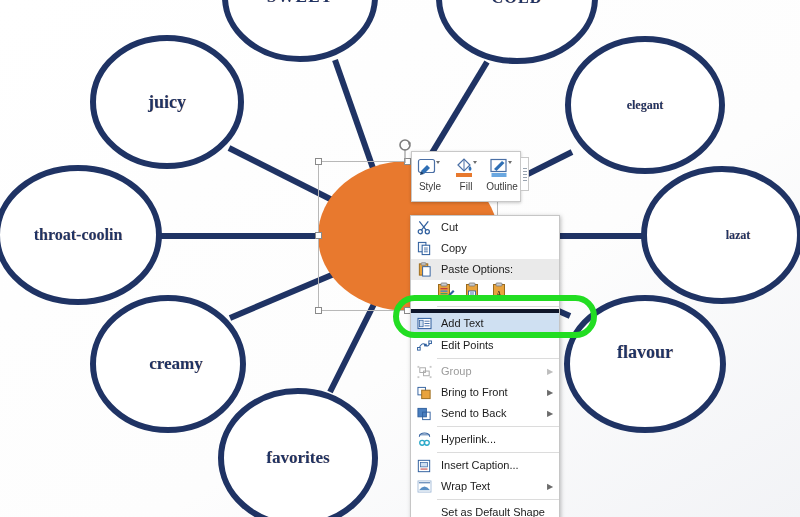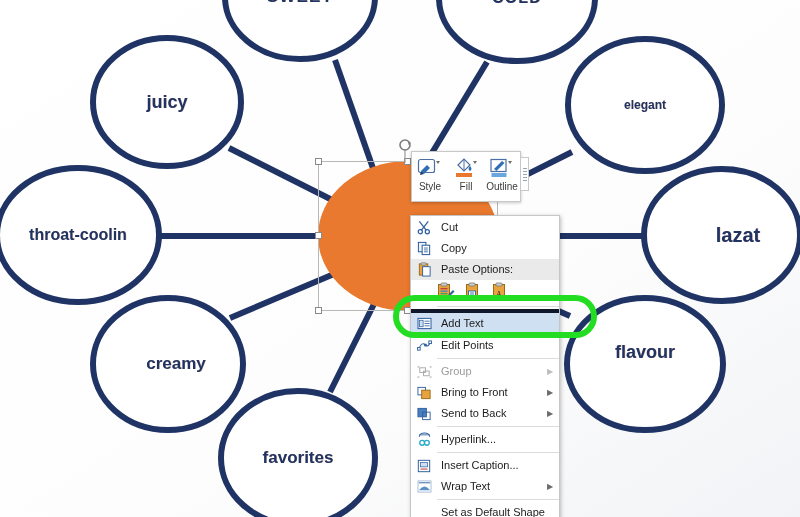--- a/index.html
+++ b/index.html
@@ -18,21 +18,21 @@
 
   
   #mindmap {
     position: absolute;
     left: 0; top: 0;
     width: 800px; height: 517px;
   }
   .bubble-label {
     position: absolute;
     color: #1f3364;
-    font-family: Liberation Sans, sans-serif;
+    font-family: Liberation Serif, serif;
     font-weight: bold;
     white-space: nowrap;
     transform: translate(-50%, -50%);
     pointer-events: none;
     text-shadow: 0.4px 0 0 rgba(200,120,60,0.45);
   }
 
   
   #selection-frame {
     position: absolute;
@@ -230,21 +230,21 @@
       <ellipse cx="298" cy="458" rx="77" ry="67"></ellipse>
     </g>
   </svg>
 
   <div id="labels">
       <div class="bubble-label" style="left: 300px; top: -3px; font-size: 17px; letter-spacing: 1.2px; color: rgb(31, 51, 100);">SWEET</div>
       <div class="bubble-label" style="left: 517px; top: -2px; font-size: 16px; letter-spacing: 1.2px; color: rgb(31, 51, 100);">COLD</div>
       <div class="bubble-label" style="left: 167px; top: 102px; font-size: 18px; letter-spacing: 0px; color: rgb(31, 51, 100);">juicy</div>
       <div class="bubble-label" style="left: 645px; top: 105px; font-size: 12px; letter-spacing: 0px; color: rgb(31, 51, 100);">elegant</div>
       <div class="bubble-label" style="left: 78px; top: 235px; font-size: 16px; letter-spacing: 0px; color: rgb(31, 51, 100);">throat-coolin</div>
-      <div class="bubble-label" style="left: 722px; top: 235px; font-size: 20px; letter-spacing: 0px; color: rgb(31, 51, 100); padding-left: 32px;">lazat</div>
+      <div class="bubble-label" style="left: 722px; top: 235px; font-size: 12px; letter-spacing: 0px; color: rgb(31, 51, 100); padding-left: 32px;">lazat</div>
       <div class="bubble-label" style="left: 176px; top: 364px; font-size: 17px; letter-spacing: 0px; color: rgb(31, 51, 100);">creamy</div>
       <div class="bubble-label" style="left: 645px; top: 352px; font-size: 18px; letter-spacing: 0px; color: rgb(31, 51, 100);">flavour</div>
       <div class="bubble-label" style="left: 298px; top: 458px; font-size: 17px; letter-spacing: 0px; color: rgb(31, 51, 100);">favorites</div>
     </div>
 
   <div id="selection-frame">
     <div class="handle h-tl"></div>
     <div class="handle h-tm"></div>
     <div class="handle h-tr"></div>
     <div class="handle h-ml"></div>

